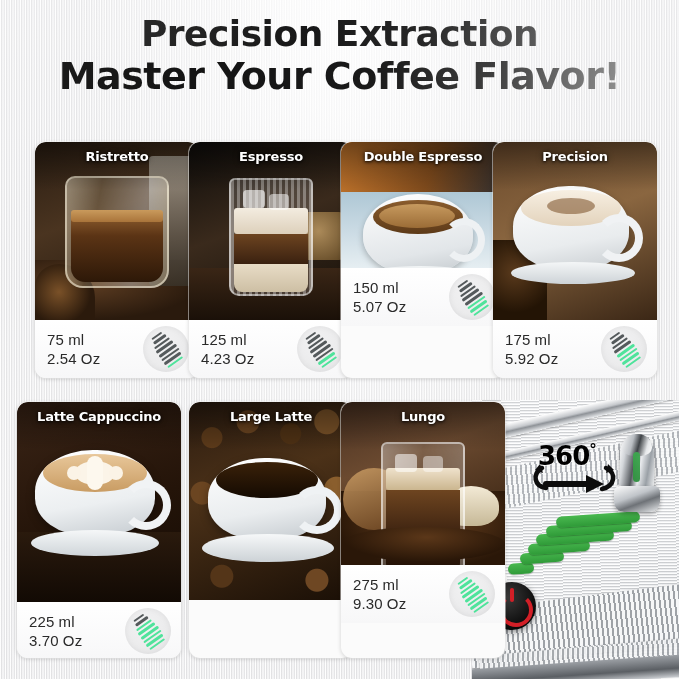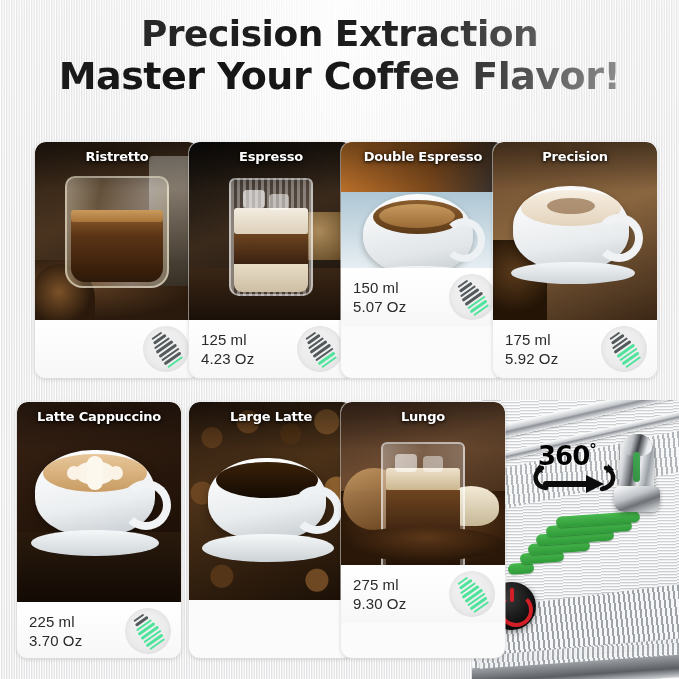--- a/index.html
+++ b/index.html
@@ -286,20 +286,24 @@
       <div class="cupwrap" style="top:34px;width:104px;height:112px;">
         <div style="position:absolute;inset:0;border-radius:10px 10px 18px 18px;background:linear-gradient(100deg,rgba(255,246,220,0.45),rgba(255,240,200,0.18) 30%,rgba(255,255,255,0.35) 70%,rgba(230,210,170,0.4));border:2px solid rgba(255,248,225,0.55);"></div>
         <div style="position:absolute;left:6px;right:6px;top:40px;bottom:6px;border-radius:4px 4px 14px 14px;background:linear-gradient(180deg,#8a5a2c 0%,#5b3415 30%,#2d1808 100%);"></div>
         <div style="position:absolute;left:6px;right:6px;top:34px;height:12px;background:linear-gradient(180deg,#c99a5c,#a9743a);border-radius:3px;"></div>
       </div>
     </div>
     <div class="scrim"></div>
     <div class="ptitle">Ristretto</div>
   </div>
   <div class="footer">
+    <div class="vol">
+      <span>75 ml</span>
+      <span class="oz">2.54 Oz</span>
+    </div>
     <div class="gauge">
       <div class="bars">
           <div class="bar b0"></div>
           <div class="bar b1"></div>
           <div class="bar b2"></div>
           <div class="bar b3"></div>
           <div class="bar b4"></div>
           <div class="bar b5"></div>
           <div class="bar b6"></div>
           <div class="bar b7 on"></div>

